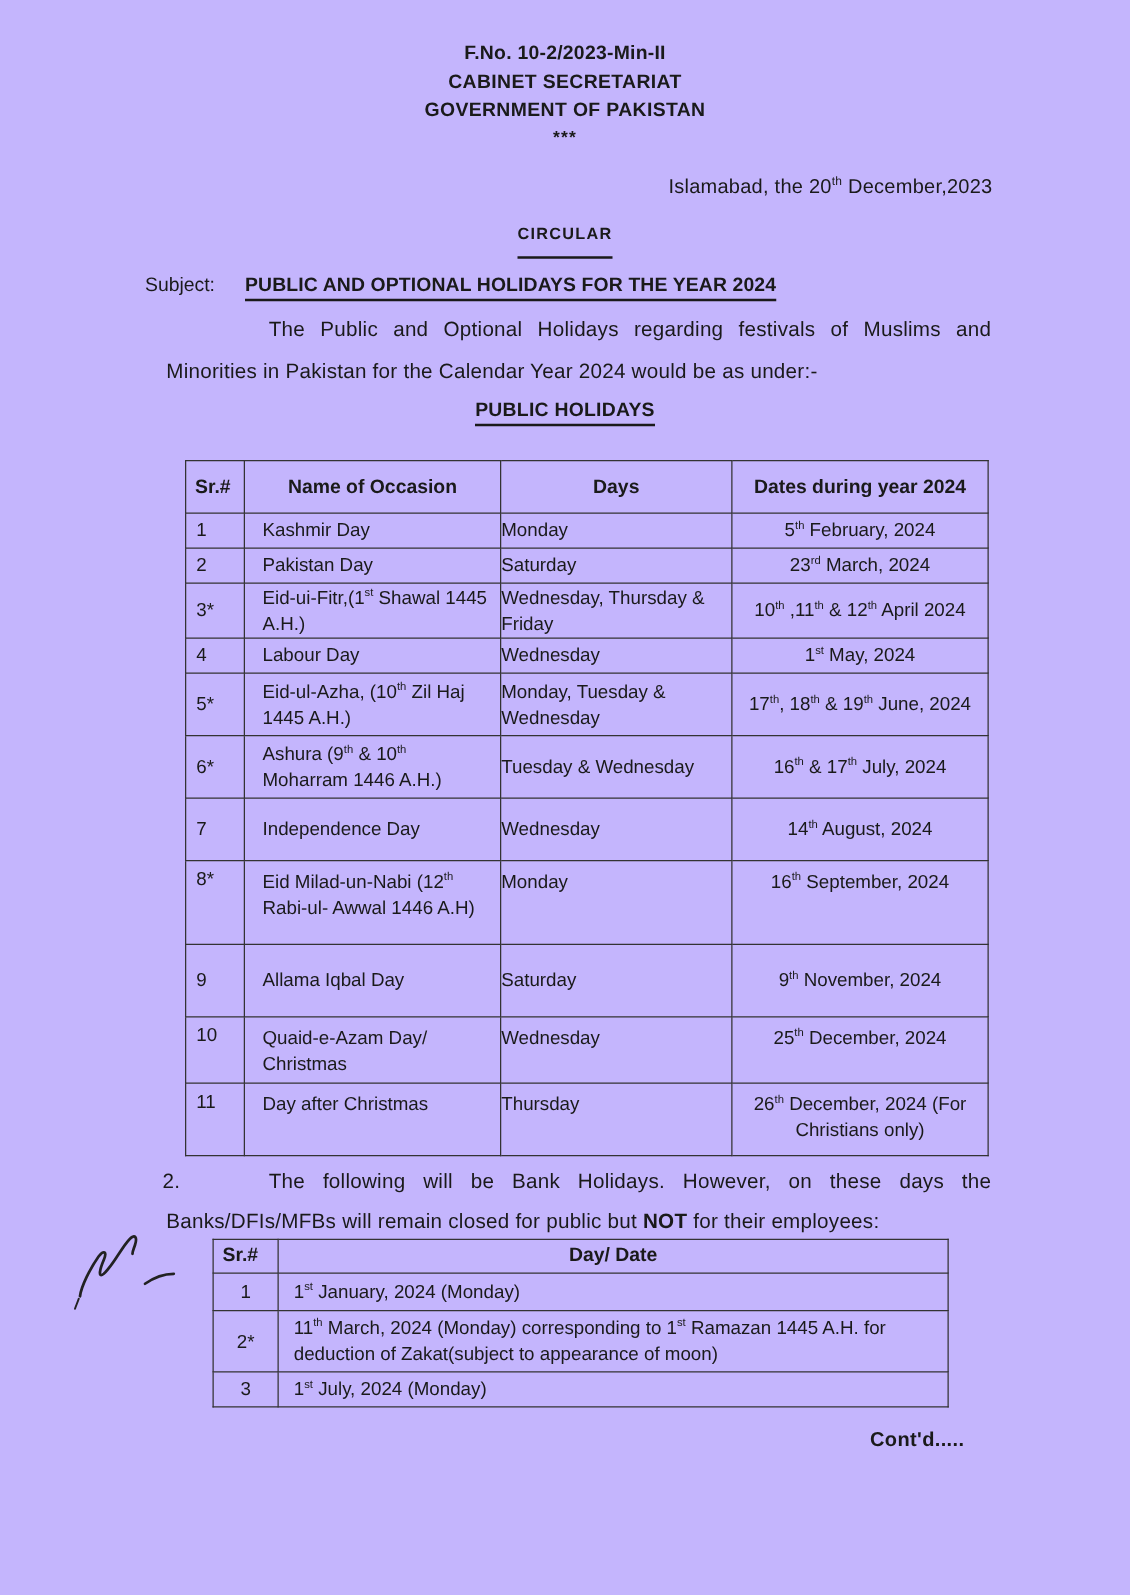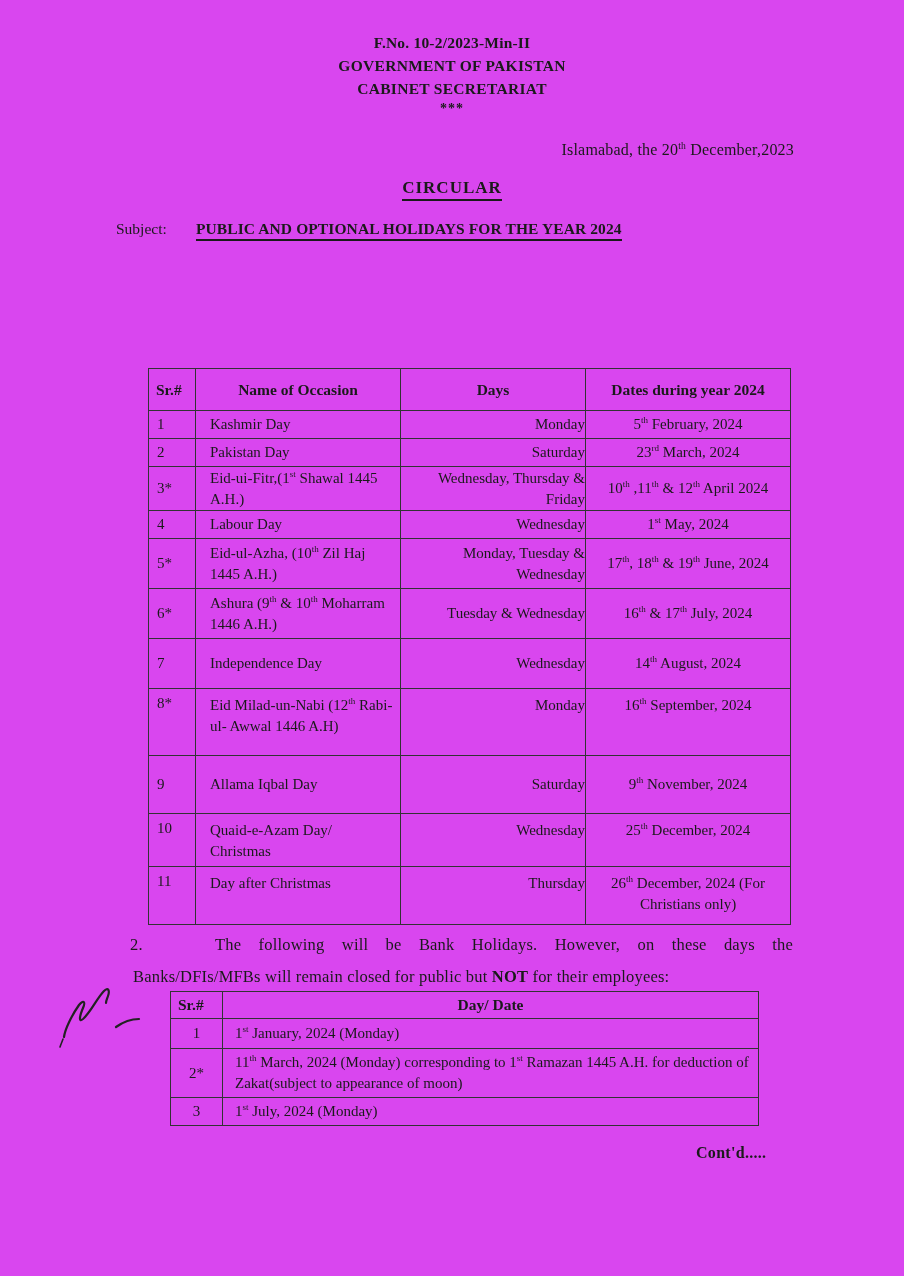--- a/index.html
+++ b/index.html
@@ -1,42 +1,42 @@
 <!DOCTYPE html>
 <html><head>
 <meta charset="utf-8">
 <style>
   * { margin:0; padding:0; box-sizing:border-box; }
   html,body { background:#e8e8e8; }
   .page {
     position:relative;
     width:904px; height:1276px;
-    background:#d946ef;
-    font-family:Liberation Serif, serif;
+    background:#c4b5fd;
+    font-family:Liberation Sans, sans-serif;
     color:#1a1a1a;
     overflow:hidden;
     margin:0 auto;
   }
   sup { font-size:60%; vertical-align:super; line-height:0; }
 
   
   .doc-header { position:absolute; top:34px; left:0; width:100%; text-align:center; }
   .doc-header .fno { font-weight:bold; font-size:15.5px; letter-spacing:.2px; }
   .doc-header .org { font-weight:bold; font-size:15.5px; letter-spacing:.3px; margin-top:5px; }
   .doc-header .stars { font-weight:bold; font-size:14px; letter-spacing:1px; margin-top:3px; }
 
   .date-line {
     position:absolute; top:141px; right:110px;
     font-size:16px; letter-spacing:.2px;
   }
 
   .circular-wrap { position:absolute; top:178px; left:0; width:100%; text-align:center; }
   .circular-title {
-    display:inline-block; font-weight:bold; font-size:17px; letter-spacing:1px;
-    border-bottom:2px solid #1a1a1a; padding-bottom:1px;
+    display:inline-block; font-weight:bold; font-size:13px; letter-spacing:1px;
+    border-bottom:2px solid #1a1a1a; padding-bottom:11px;
   }
 
   .subject-row { position:absolute; top:220px; left:116px; width:660px; font-size:15.5px; }
   .subject-label { display:inline-block; width:80px; }
   .subject-text {
     display:inline-block; font-weight:bold; letter-spacing:.1px;
     border-bottom:2px solid #1a1a1a; padding-bottom:1px;
   }
 
   .intro {
@@ -54,21 +54,21 @@
   
   table { border-collapse:collapse; table-layout:fixed; }
   .t1 { position:absolute; top:368px; left:148px; width:642px; }
   .t2 { position:absolute; top:991px; left:170px; width:588px; }
   th, td { border:1.5px solid #333; font-size:15px; vertical-align:middle;margin-top:17px; }
   th { font-weight:bold; font-size:15.5px; }
   .t1 th { text-align:center; }
   .t1 th.c-sr { text-align:left; padding-left:7px; }
   .t1 td.sr { text-align:left; padding-left:8px; }
   .t1 td.nm { text-align:left; padding-left:14px; padding-right:6px; line-height:21px; }
-  .t1 td.dy { text-align:right; line-height:21px; }
+  .t1 td.dy { text-align:left; line-height:21px; }
   .t1 td.dt { text-align:center; line-height:21px; padding:0 4px; }
   .t1 tr.vtop td { vertical-align:top; padding-top:6px; }
   .t1 td.dy.spread { line-height:29px; }
 
   .t2 th.c-sr2 { text-align:left; padding-left:7px; }
   .t2 th.c-dd { text-align:center; }
   .t2 td.sr2 { text-align:center; }
   .t2 td.dd { text-align:left; padding:3px 8px 3px 12px; line-height:21px; }
 
   .para2 {
@@ -82,36 +82,40 @@
 
   .contd { position:absolute; top:1144px; left:696px; font-weight:bold; font-size:16px; letter-spacing:.3px; }
 </style>
 </head>
 <body>
 
 <div class="page">
 
   <div class="doc-header">
     <div class="fno">F.No. 10-2/2023-Min-II</div>
+    <div class="org">CABINET SECRETARIAT</div>
     <div class="org">GOVERNMENT OF PAKISTAN</div>
-    <div class="org">CABINET SECRETARIAT</div>
     <div class="stars">***</div>
   </div>
 
   <div class="date-line">Islamabad, the 20<sup>th</sup> December,2023</div>
 
   <div class="circular-wrap">
     <span class="circular-title">CIRCULAR</span>
   </div>
 
   <div class="subject-row">
     <span class="subject-label">Subject:</span><span class="subject-text">PUBLIC AND OPTIONAL HOLIDAYS FOR THE YEAR 2024</span>
   </div>
 
-
+  <p class="intro">The Public and Optional Holidays regarding festivals of Muslims and Minorities in Pakistan for the Calendar Year 2024 would be as under:-</p>
+
+  <div class="ph-title-wrap">
+    <span class="ph-title">PUBLIC HOLIDAYS</span>
+  </div>
 
   <table class="t1">
     <colgroup>
         <col style="width:47px">
         <col style="width:205px">
         <col style="width:185px">
         <col style="width:205px">
       </colgroup>
     <thead>
       <tr style="height:42px">

